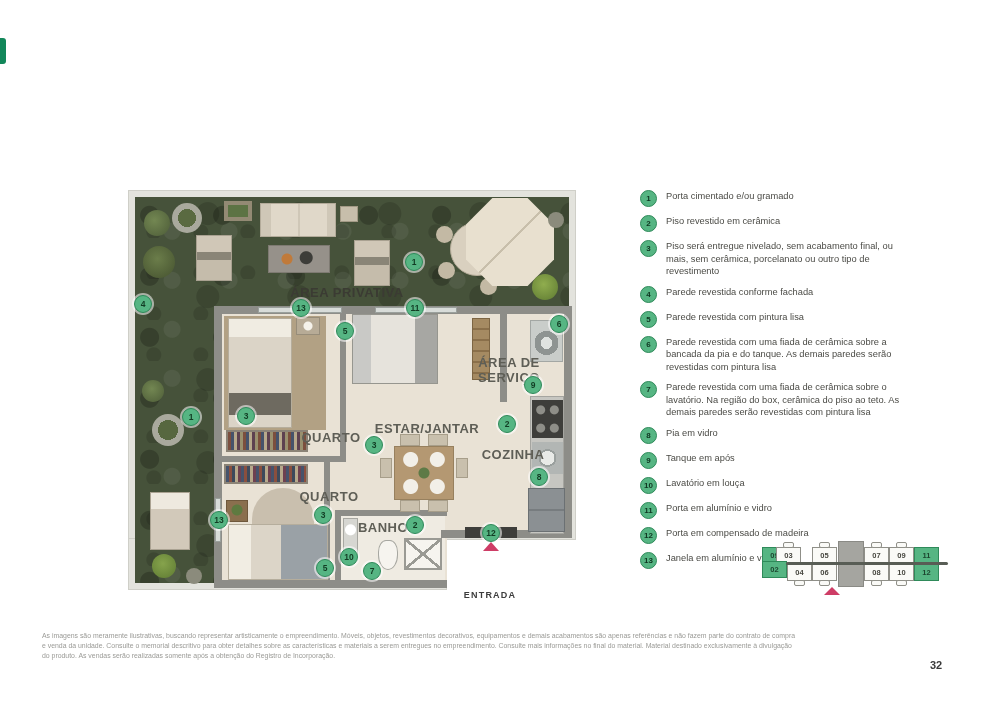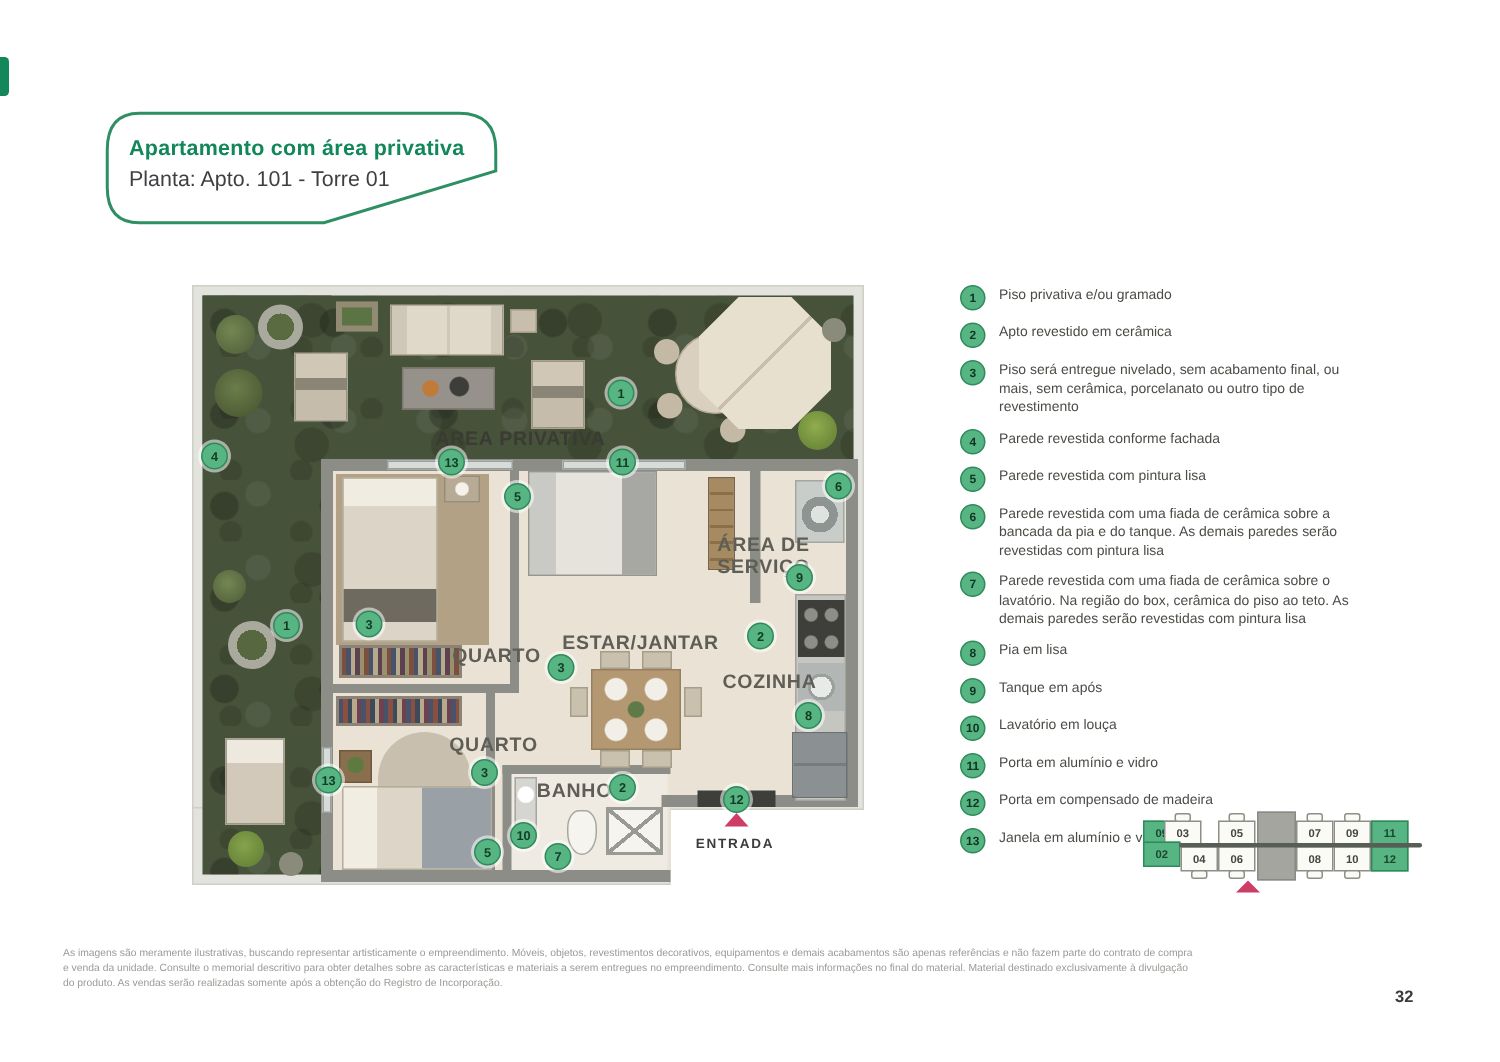--- a/index.html
+++ b/index.html
@@ -33,21 +33,21 @@
   .tri{position:absolute;width:0;height:0;border-left:8px solid transparent;border-right:8px solid transparent;
        border-bottom:9px solid #ce3d66;z-index:26;}
 
   #plan-markers{position:absolute;left:0;top:0;width:100%;height:100%;z-index:20;}
   .marker{position:absolute;width:16px;height:16px;border-radius:50%;background:#56b583;border:1px solid #2f8a5a;
           color:#123c24;font-size:8.5px;font-weight:bold;display:flex;align-items:center;justify-content:center;
           transform:translate(-50%,-50%);box-shadow:0 0 0 2px rgba(255,255,255,.55);z-index:30;}
   .plan-label{position:absolute;transform:translate(-50%,-50%);font-size:13px;font-weight:bold;letter-spacing:.5px;
               color:#5e5e56;white-space:pre-line;text-align:center;z-index:25;}
   .plan-label.grass-label{color:#3b3b33;}
-  .plan-label.entrada{font-size:9px;color:#3c3c3c;letter-spacing:1.2px;}
+  .plan-label.entrada{font-size:9px;color:#3c3c3c;letter-spacing:1.2px;margin-top:33px;}
 
   
   #legend{position:absolute;left:640px;top:190px;width:270px;display:flex;flex-direction:column;gap:8px;}
   .legend-item{display:flex;gap:9px;align-items:flex-start;}
   .legend-num{flex:0 0 auto;width:15px;height:15px;border-radius:50%;background:#56b583;border:1px solid #2f8a5a;
               color:#0e3520;font-size:8px;font-weight:bold;display:flex;align-items:center;justify-content:center;margin-top:0px;}
   .legend-text{font-size:9.3px;line-height:12.5px;color:#4b4b46;}
 
   
   #key-plan{position:absolute;left:758px;top:541px;width:190px;height:56px;}
@@ -66,27 +66,20 @@
   .footer-line{font-size:6.9px;line-height:10px;color:#9a9a96;}
   #page-num{position:absolute;left:930px;top:659px;font-size:11px;font-weight:bold;color:#3a3a3a;}
 </style>
 </head>
 <body>
 
 <div id="page">
 
   <div id="edge-tab"></div>
 
-  <div id="title-card">
-    <svg width="262" height="76" viewBox="0 0 262 76">
-      <path d="M23 1.5 H236 Q260.5 1.5 260.5 26 V40 L146 74.5 H23 Q1.5 74.5 1.5 51 V26 Q1.5 1.5 23 1.5 Z" fill="#ffffff" stroke="#2e8f63" stroke-width="2"></path>
-    </svg>
-    <div id="title-heading">Apartamento com área privativa</div>
-    <div id="title-sub">Planta: Apto. 101 - Torre 01</div>
-  </div>
 
   <div id="plan">
 
     <div class="band" style="left:0;top:0;width:448px;height:350px;"></div>
     <div class="band" style="left:0;top:348px;width:319px;height:52px;"></div>
 
     <div class="grass" style="left:7px;top:7px;width:434px;height:115px;"></div>
     <div class="grass" style="left:7px;top:7px;width:86px;height:386px;"></div>
 
     <div class="fo rd" style="left:16px;top:20px;width:26px;height:26px;background:radial-gradient(circle at 40% 40%,#738752,#4d5c38);"></div>
@@ -192,25 +185,25 @@
         <div class="plan-label room" style="left: 255px; top: 337px;">BANHO</div>
         <div class="plan-label room" style="left: 381px; top: 180px;">ÁREA DE
 SERVIÇO</div>
         <div class="plan-label entrada" style="left: 362px; top: 372px;">ENTRADA</div>
       </div>
   </div>
 
   <div id="legend">
       <div class="legend-item">
         <div class="legend-num">1</div>
-        <div class="legend-text">Piso privativa e/ou gramado</div>
+        <div class="legend-text">Porta cimentado e/ou gramado</div>
       </div>
       <div class="legend-item">
         <div class="legend-num">2</div>
-        <div class="legend-text">Apto revestido em cerâmica</div>
+        <div class="legend-text">Piso revestido em cerâmica</div>
       </div>
       <div class="legend-item">
         <div class="legend-num">3</div>
         <div class="legend-text">Piso será entregue nivelado, sem acabamento final, ou mais, sem cerâmica, porcelanato ou outro tipo de revestimento</div>
       </div>
       <div class="legend-item">
         <div class="legend-num">4</div>
         <div class="legend-text">Parede revestida conforme fachada</div>
       </div>
       <div class="legend-item">
@@ -220,21 +213,21 @@
       <div class="legend-item">
         <div class="legend-num">6</div>
         <div class="legend-text">Parede revestida com uma fiada de cerâmica sobre a bancada da pia e do tanque. As demais paredes serão revestidas com pintura lisa</div>
       </div>
       <div class="legend-item">
         <div class="legend-num">7</div>
         <div class="legend-text">Parede revestida com uma fiada de cerâmica sobre o lavatório. Na região do box, cerâmica do piso ao teto. As demais paredes serão revestidas com pintura lisa</div>
       </div>
       <div class="legend-item">
         <div class="legend-num">8</div>
-        <div class="legend-text">Pia em lisa</div>
+        <div class="legend-text">Pia em vidro</div>
       </div>
       <div class="legend-item">
         <div class="legend-num">9</div>
         <div class="legend-text">Tanque em após</div>
       </div>
       <div class="legend-item">
         <div class="legend-num">10</div>
         <div class="legend-text">Lavatório em louça</div>
       </div>
       <div class="legend-item">

